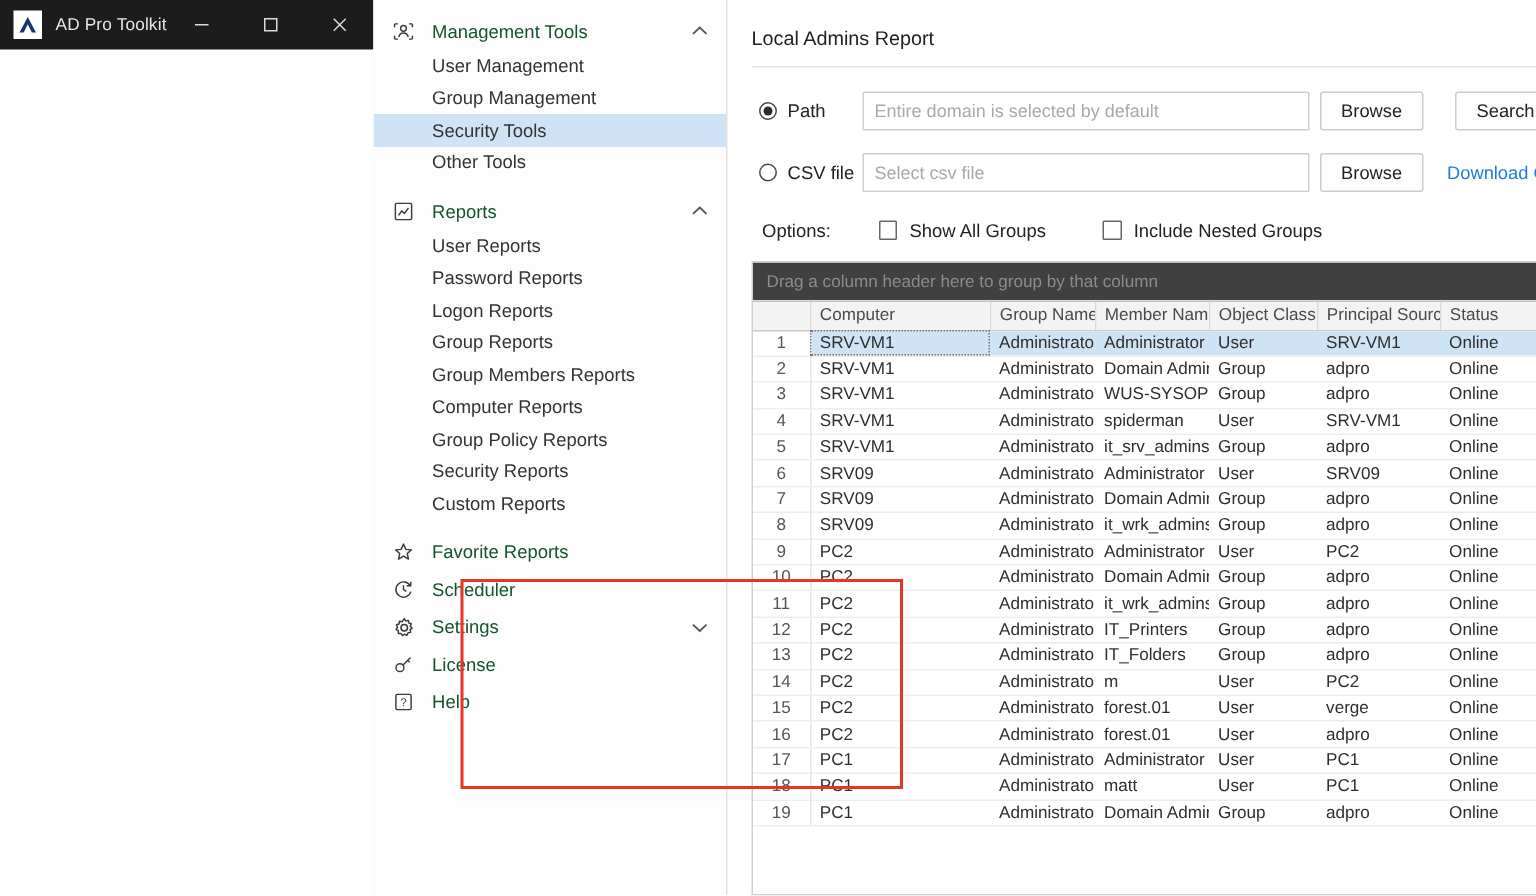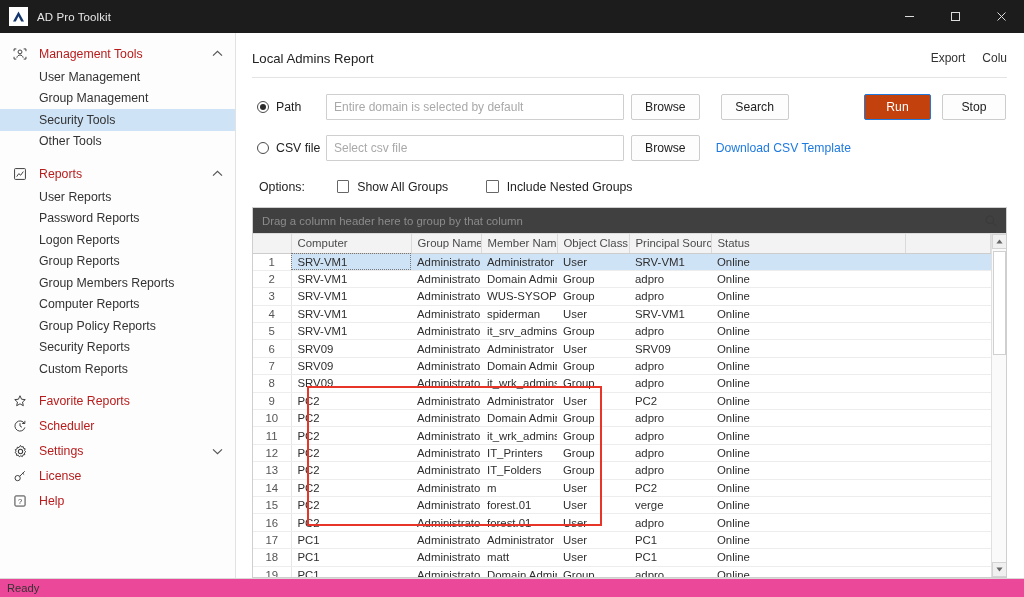--- a/index.html
+++ b/index.html
@@ -6,21 +6,21 @@
   html, body {
     width: 1024px; height: 597px;
     font-family: "Liberation Sans", sans-serif;
     background: #ffffff;
     overflow: hidden;
   }
   #app {
     position: relative;
     width: 1024px; height: 597px;
     background: #ffffff;
-    display: flex; flex-direction: column;
+    display: flex; flex-direction: row;
   }
 
   
   .titlebar {
     height: 33px; background: #1c1c1c; color: #e8e8e8;
     display: flex; align-items: center; flex: none;
   }
   .title-left { display: flex; align-items: center; padding-left: 9px; gap: 9px; }
   .app-icon {
     width: 19px; height: 19px; background: #ffffff;
@@ -45,21 +45,21 @@
     border-right: 1px solid #e2e2e2;
     padding-top: 8px; overflow: hidden; position: relative;
   }
   .nav-group-header {
     display: flex; align-items: center; height: 25px;
     padding: 0 12px 0 13px; cursor: default; position: relative;
   }
   .nav-ico { width: 20px; flex: none; display: flex; align-items: center; justify-content: flex-start; color: #3a3a3a; }
   .nav-ico svg { display: block; }
   .nav-label { font-size: 12.3px; color: #2b2b2b; margin-left: 6px; }
-  .nav-group-header .nav-label { color: #b91c1c; }
+  .nav-group-header .nav-label { color: #14532d; }
   .chev { margin-left: auto; color: #555; display: flex; align-items: center; }
   .nav-child {
     height: 21.5px; display: flex; align-items: center;
     padding-left: 39px; font-size: 12.3px; color: #333; cursor: default;
   }
   .nav-child.selected { background: #cfe3f7; }
   .nav-gap { height: 9px; }
 
   
   .main { flex: 1; min-width: 0; display: flex; flex-direction: column; background: #fff; padding: 0 0 0 0; }

